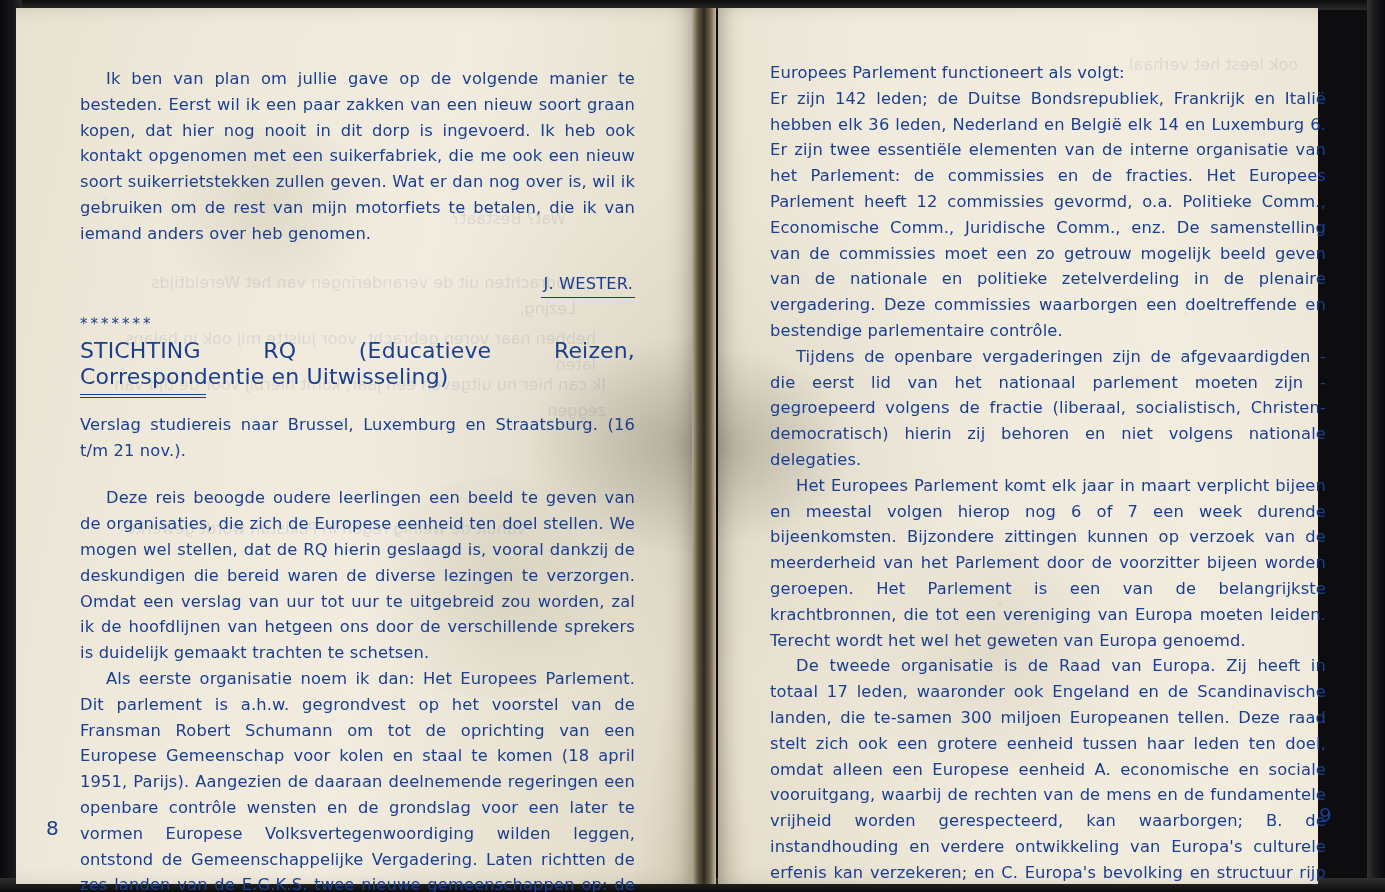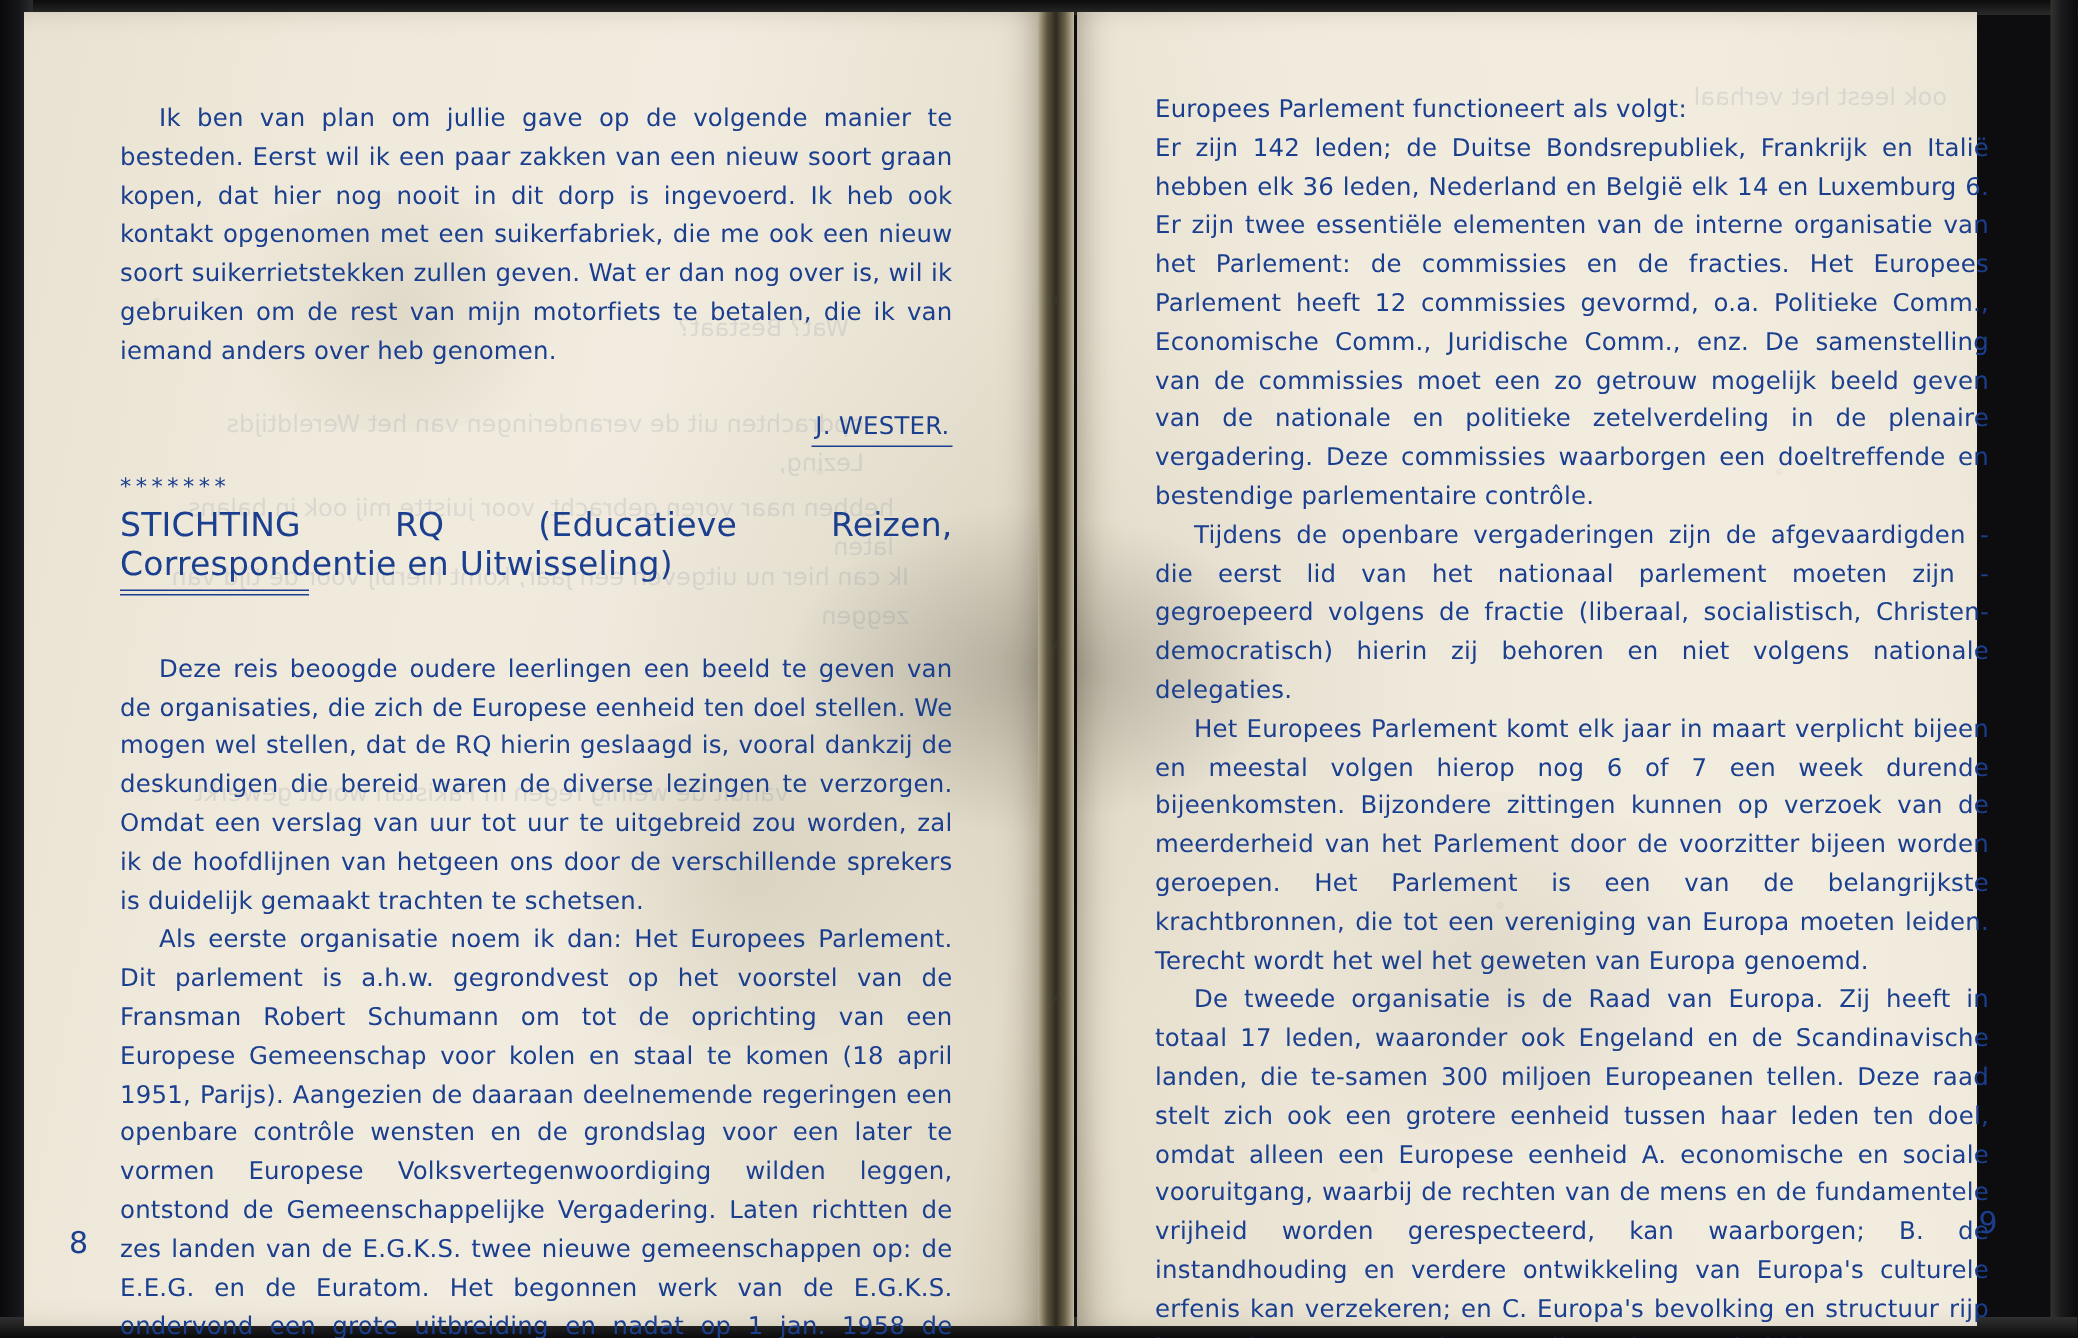--- a/index.html
+++ b/index.html
@@ -213,20 +213,21 @@
       <div class="bleed" style="left:80px; top:364px; width:510px;">Ik can hier nu uitgeven een jaar, komt hierbij voor de tijd van zeggen</div>
       <div class="bleed" style="left:80px; top:508px; width:430px;">vanuit de weinig regen in Pakistan wordt gewerkt</div>
 
       <div class="text-col col-left">
         <p class="indent">Ik ben van plan om jullie gave op de volgende manier te besteden. Eerst wil ik een paar zakken van een nieuw soort graan kopen, dat hier nog nooit in dit dorp is ingevoerd. Ik heb ook kontakt opgenomen met een suikerfabriek, die me ook een nieuw soort suikerrietstekken zullen geven. Wat er dan nog over is, wil ik gebruiken om de rest van mijn motorfiets te betalen, die ik van iemand anders over heb genomen.</p>
         <div class="gap-s"></div>
         <p class="signature"><span class="sig-underline">J. WESTER.</span></p>
         <p class="stars">*******</p>
         <p class="heading">STICHTING RQ (Educatieve Reizen, Correspondentie en Uitwisseling)</p>
         <div class="heading-rule"></div>
+        <p>Verslag studiereis naar Brussel, Luxemburg en Straatsburg. (16 t/m 21 nov.).</p>
         <div class="gap-s"></div>
         <p class="indent">Deze reis beoogde oudere leerlingen een beeld te geven van de organisaties, die zich de Europese eenheid ten doel stellen. We mogen wel stellen, dat de RQ hierin geslaagd is, vooral dankzij de deskundigen die bereid waren de diverse lezingen te verzorgen. Omdat een verslag van uur tot uur te uitgebreid zou worden, zal ik de hoofdlijnen van hetgeen ons door de verschillende sprekers is duidelijk gemaakt trachten te schetsen.</p>
         <p class="indent">Als eerste organisatie noem ik dan: Het Europees Parlement. Dit parlement is a.h.w. gegrondvest op het voorstel van de Fransman Robert Schumann om tot de oprichting van een Europese Gemeenschap voor kolen en staal te komen (18 april 1951, Parijs). Aangezien de daaraan deelnemende regeringen een openbare contrôle wensten en de grondslag voor een later te vormen Europese Volksvertegenwoordiging wilden leggen, ontstond de Gemeenschappelijke Vergadering. Laten richtten de zes landen van de E.G.K.S. twee nieuwe gemeenschappen op: de E.E.G. en de Euratom. Het begonnen werk van de E.G.K.S. ondervond een grote uitbreiding en nadat op 1 jan. 1958 de nieuwe Europese verdragen van kracht werden, werd op 28 febr. 1958 de Gemeenschappelijke Vergadering ontbonden. Het nieuwe parlement kwam op 19 maart 1958 in een constitutieve vergadering in het Huis van Europa in Straatsburg bijeen en gaf zich de naam: Europees Parlement. Het</p>
       </div>
 
       <div class="folio folio-left">8</div>
     </div>
 
     <div class="gutter"></div>
     <div class="gutter-stitch" style="top:190px;"></div>

